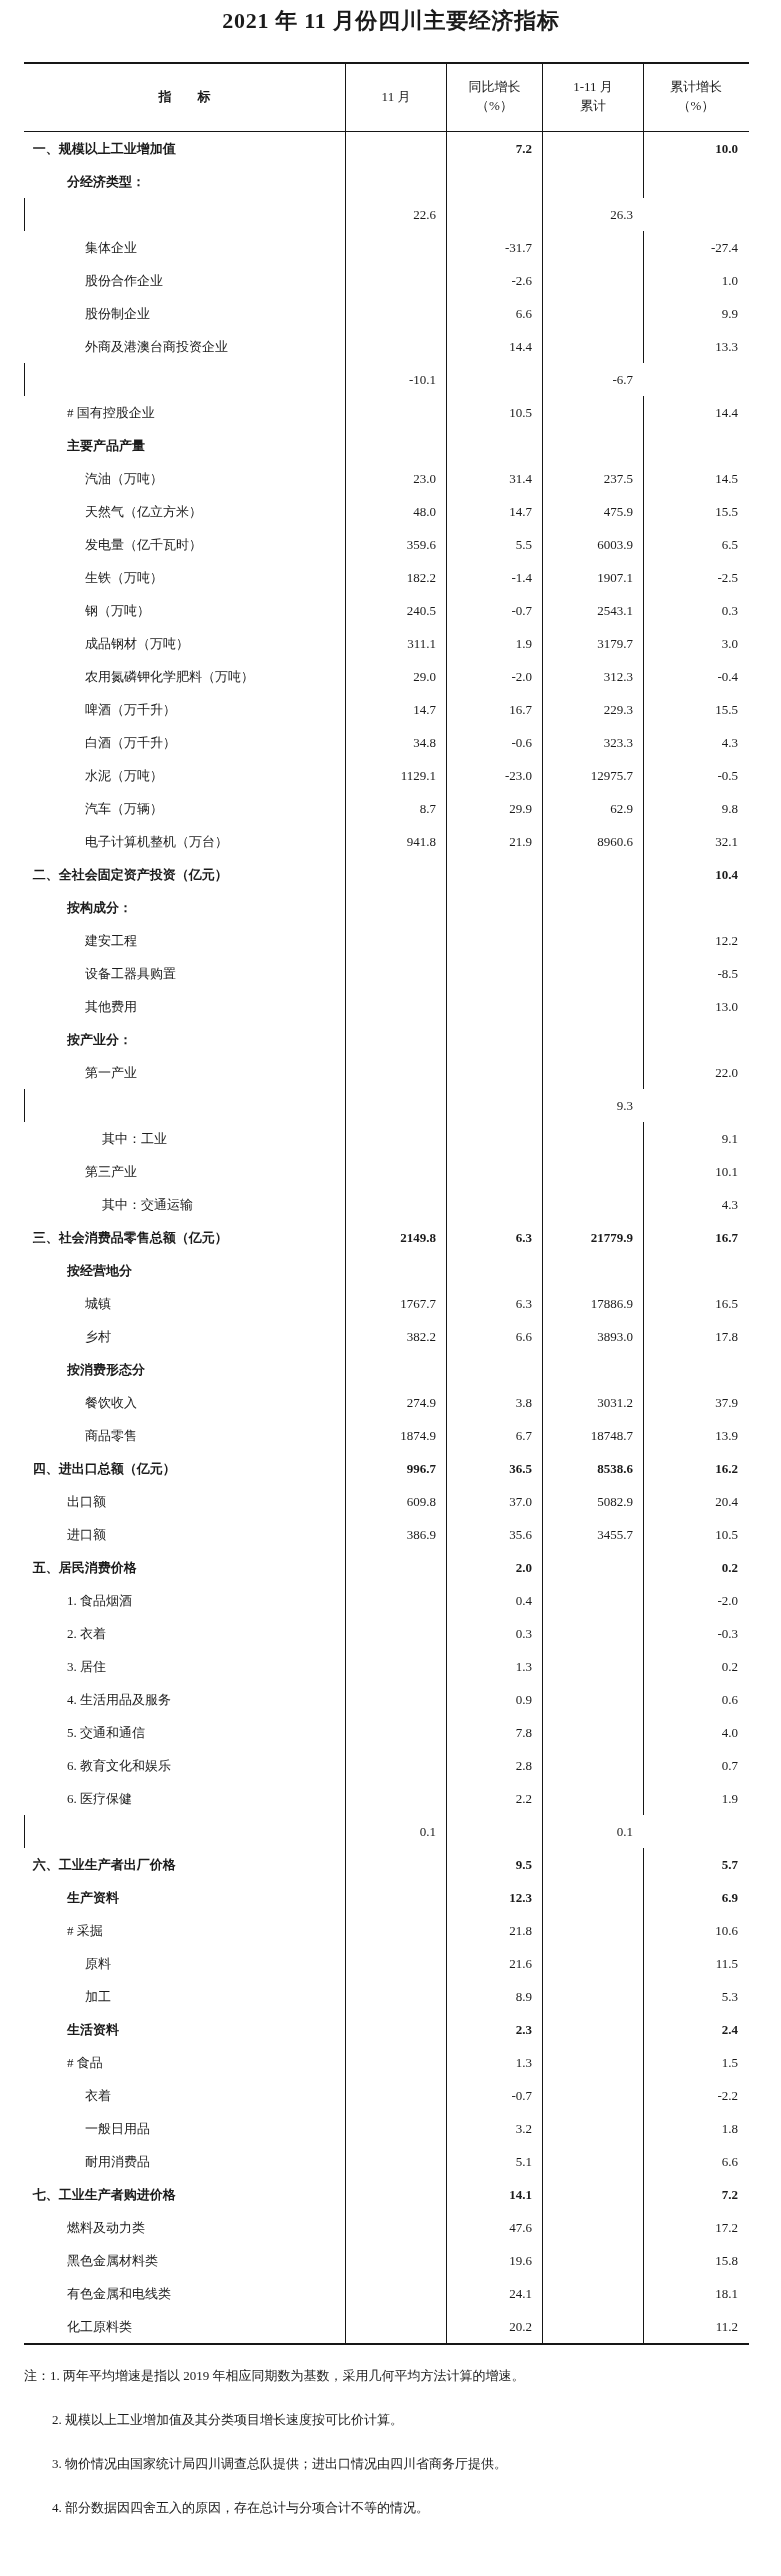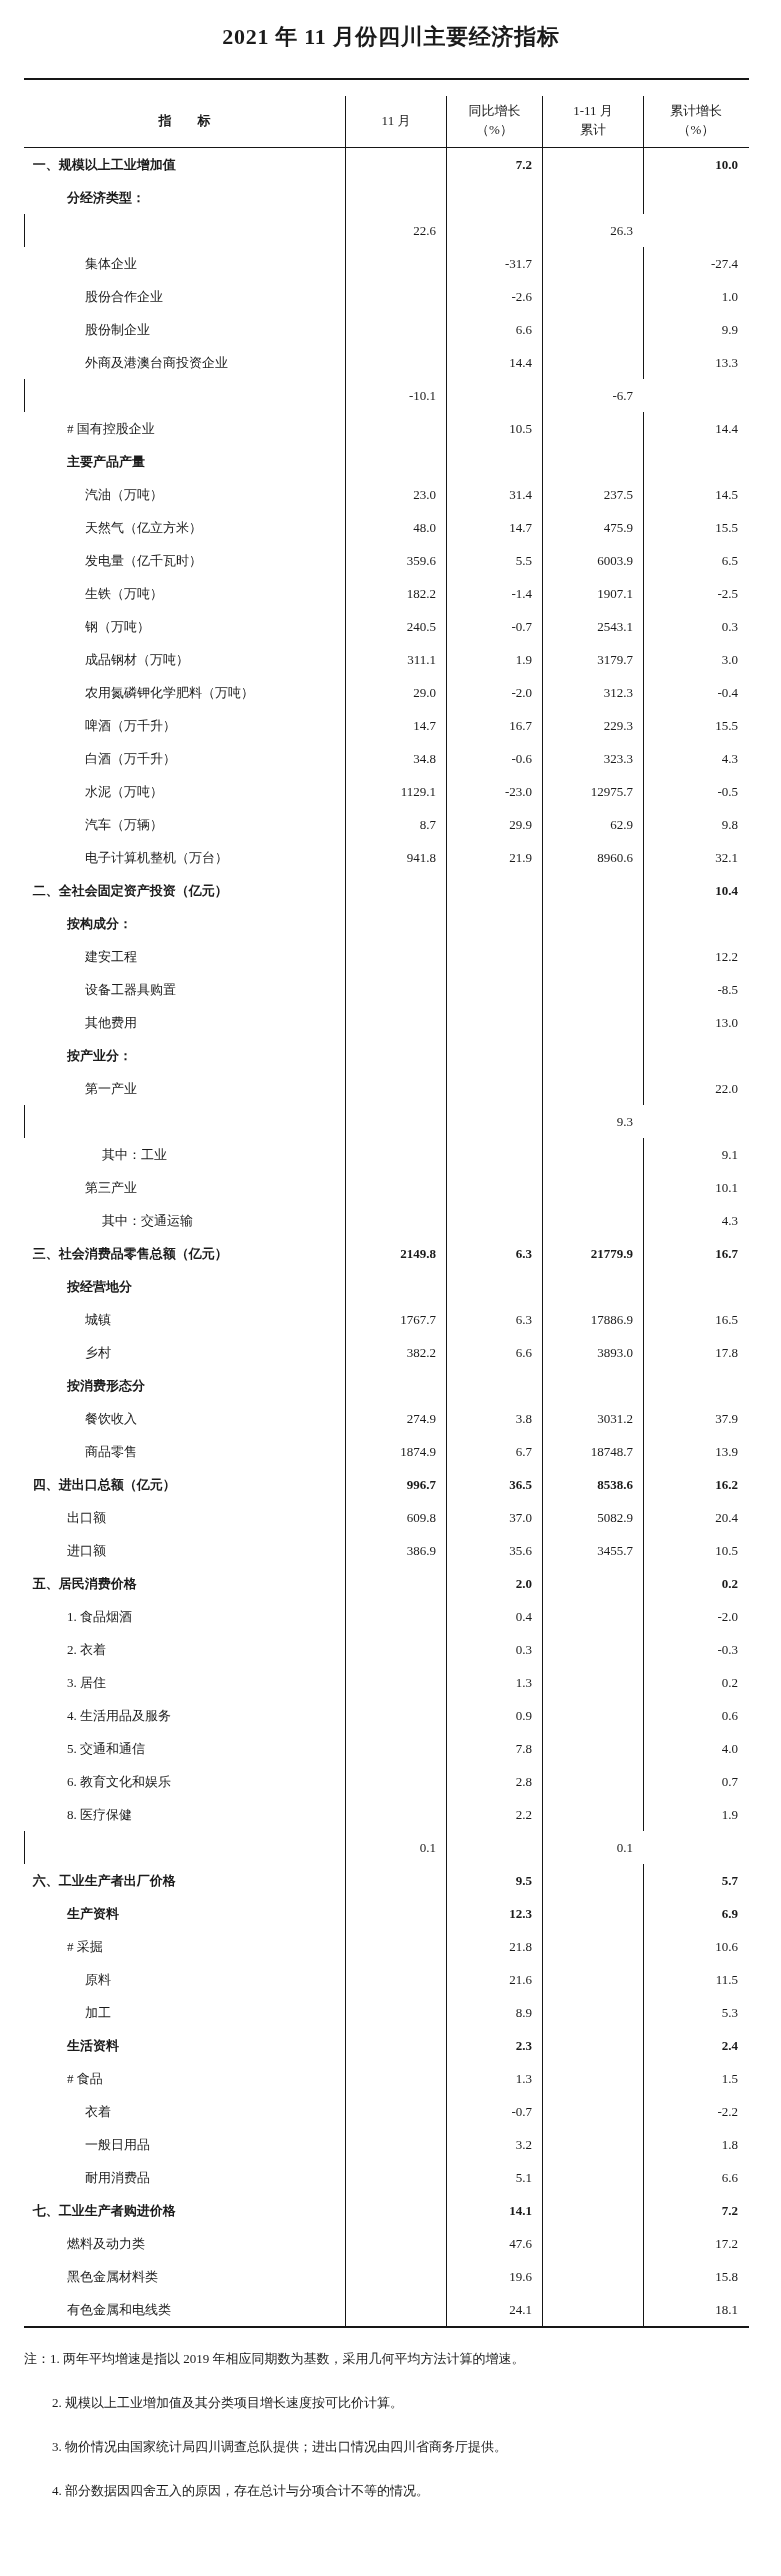--- a/index.html
+++ b/index.html
@@ -3,41 +3,41 @@
 <meta charset="utf-8">
 <style>
   * { margin:0; padding:0; box-sizing:border-box; }
   html,body { background:#ffffff; }
   body {
     width:782px; height:2576px;
     font-family:"Liberation Serif","DejaVu Serif",serif;
     color:#1b1b1b;
     overflow:hidden;
   }
-  .page { padding-top:16px; }
+  .page { padding-top:0; }
 
   .title {
     text-align:center;
     font-size:22px;
     font-weight:bold;
     letter-spacing:0.7px;
     padding:5.8px 0 0 0;
   }
 
   .table {
     margin:26px 0 0 24px;
     width:725px;
     border-top:2.9px solid #161616;
     border-bottom:2.2px solid #161616;
   }
   .row, .hrow {
     display:grid;
     grid-template-columns:321px 101px 96px 101px 105px;
   }
-  .hrow { height:52px; border-bottom:1.4px solid #161616;margin-top:16px; }
+  .hrow { height:68px; border-bottom:1.4px solid #161616; }
   .row  { height:33px; }
 
   .cell { overflow:hidden; white-space:nowrap; }
   .hcell {
     display:flex; align-items:center; justify-content:center;
     text-align:center;
     font-size:13px;
     white-space:pre-line;
     line-height:1.45;
   }
@@ -423,21 +423,21 @@
           <div class="cell c-val">4.0</div>
         </div>
         <div class="row">
           <div class="cell c-label ind-1">6. 教育文化和娱乐</div>
           <div class="cell c-val"></div>
           <div class="cell c-val">2.8</div>
           <div class="cell c-val"></div>
           <div class="cell c-val">0.7</div>
         </div>
         <div class="row">
-          <div class="cell c-label ind-1">8. 医疗保健</div>
+          <div class="cell c-label ind-1">6. 医疗保健</div>
           <div class="cell c-val"></div>
           <div class="cell c-val">2.2</div>
           <div class="cell c-val"></div>
           <div class="cell c-val">1.9</div>
         </div>
         <div class="row">
           <div class="cell c-val"></div>
           <div class="cell c-val">0.1</div>
           <div class="cell c-val"></div>
           <div class="cell c-val">0.1</div>
@@ -532,20 +532,27 @@
           <div class="cell c-val">19.6</div>
           <div class="cell c-val"></div>
           <div class="cell c-val">15.8</div>
         </div>
         <div class="row">
           <div class="cell c-label ind-1">有色金属和电线类</div>
           <div class="cell c-val"></div>
           <div class="cell c-val">24.1</div>
           <div class="cell c-val"></div>
           <div class="cell c-val">18.1</div>
+        </div>
+        <div class="row">
+          <div class="cell c-label ind-1">化工原料类</div>
+          <div class="cell c-val"></div>
+          <div class="cell c-val">20.2</div>
+          <div class="cell c-val"></div>
+          <div class="cell c-val">11.2</div>
         </div>
       </div>
   </div>
 
   <div class="notes">
     <div class="note-line">
       <span class="note-label">注：</span>
       <span>1. 两年平均增速是指以 2019 年相应同期数为基数，采用几何平均方法计算的增速。</span>
     </div>
     <div class="note-line cont">

